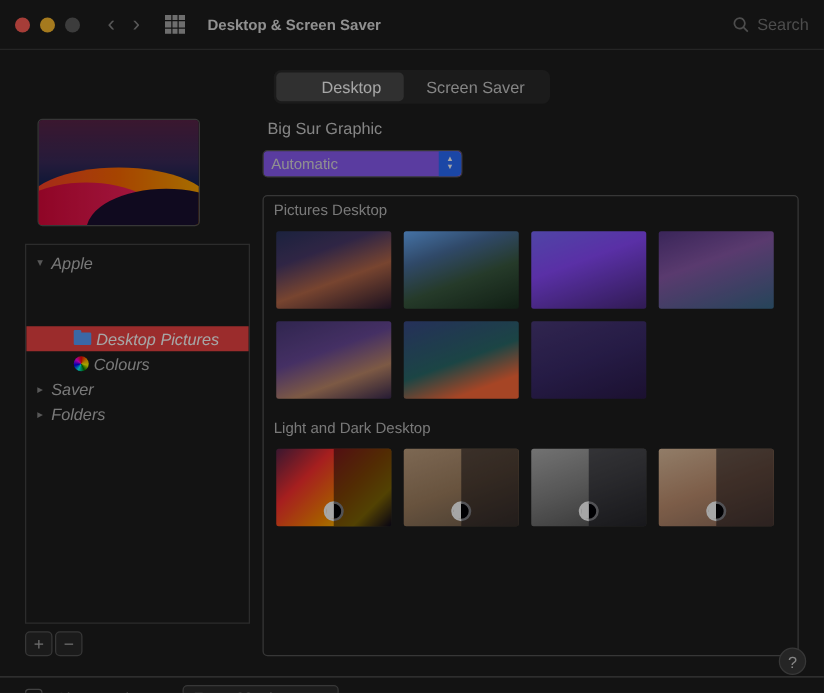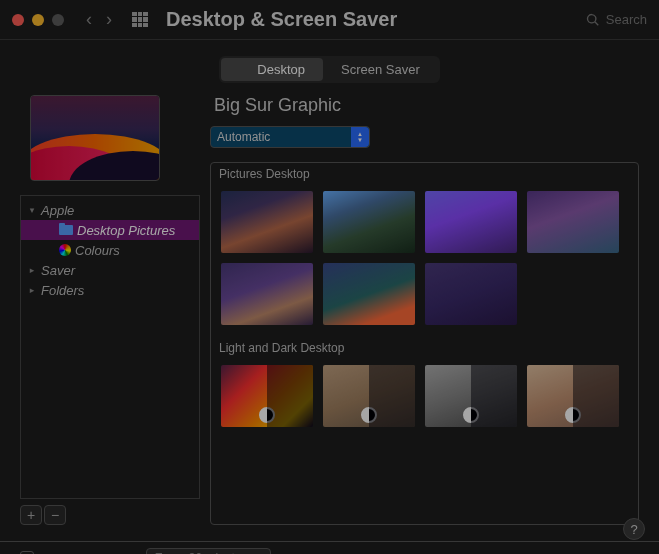--- a/index.html
+++ b/index.html
@@ -5,48 +5,48 @@
 * { margin:0; padding:0; box-sizing:border-box; font-family:-apple-system,BlinkMacSystemFont,"Helvetica Neue",sans-serif; }
 body { width:659px; height:554px; background:#1e1e1e; color:#aaa; font-size:13px; position:relative; overflow:hidden; }
 .dim { position:absolute; inset:0; background:rgba(0,0,0,0.35); pointer-events:none; z-index:100; }
 .toolbar { height:40px; display:flex; align-items:center; padding:0 12px; border-bottom:1px solid #3a3a3a; gap:10px; }
 .traffic { display:flex; gap:8px; }
 .tball { width:12px; height:12px; border-radius:50%; }
 .tb-r{background:#ff5f57;} .tb-y{background:#febc2e;} .tb-gr{background:#5d5d5d;}
 .navarrows { display:flex; gap:14px; margin-left:12px; color:#888; font-size:18px; }
 .grid-icon { width:16px; height:16px; display:grid; grid-template-columns:repeat(3,1fr); grid-template-rows:repeat(3,1fr); gap:1px; margin-left:10px;}
 .grid-icon span{background:#aaa;}
-.title { font-weight:600; font-size:20px; color:#ddd; margin-left:8px; }
+.title { font-weight:600; font-size:12px; color:#ddd; margin-left:8px; }
 .search { margin-left:auto; display:flex; align-items:center; gap:6px; color:#777;justify-content:center; }
 .search svg{width:14px;height:14px;fill:#777;}
 .tabs { display:flex; justify-content:center; padding:16px 0 12px; }
 .segmented { display:flex; background:#2a2a2a; border-radius:6px; padding:2px; }
 .seg { padding:4px 18px; border-radius:4px; cursor:pointer; font-size:13px; color:#ccc;}
 .seg.active { background:#4a4a4a; color:#fff;padding-left:36px; }
 .content { display:flex; padding:0 20px; gap:10px; height:430px;}
 .leftcol { width:180px; display:flex; flex-direction:column; }
 .preview { width:130px; height:86px; border:1px solid #555; border-radius:4px; margin:0 0 14px 10px; position:relative; overflow:hidden;}
 .preview .sky{position:absolute;inset:0;background:linear-gradient(180deg,#5a2449 0%,#3a2a5a 40%,#1a2555 60%);}
 .preview .wave1{position:absolute;left:-10%;right:-10%;top:45%;height:80%;border-radius:50% 50% 0 0;background:linear-gradient(90deg,#ff3a2f,#ff6a00,#ffb300);} 
 .preview .wave2{position:absolute;left:-20%;right:20%;top:60%;height:80%;border-radius:50% 50% 0 0;background:linear-gradient(90deg,#d40030,#ff2a68);} 
 .preview .wave3{position:absolute;left:30%;right:-30%;top:65%;height:80%;border-radius:50% 50% 0 0;background:#1a1030;}
 .tree { flex:1; border:1px solid #444; border-top:1px solid #444; padding-top:4px; overflow:auto;}
 .tree-row { display:flex; align-items:center; height:20px; padding:0 6px; gap:4px; cursor:pointer; color:#bbb;}
 .tree-row .disc{font-size:9px;color:#888;width:10px;text-align:center;}
-.tree-row.sel { background:#701a75; color:#fff; }
+.tree-row.sel { background:#ef4444; color:#fff;margin-top:41px; }
 .tree-row.sel .fname{color:#fff;} .indent2{padding-left:38px;}
 .fname{font-size:13px;font-style:italic;}
 .folder-ic{width:14px;height:10px;background:#5aa0ff;border-radius:1px;position:relative;}
 .folder-ic:before{content:'';position:absolute;top:-2px;left:0;width:6px;height:3px;background:#5aa0ff;border-radius:1px 1px 0 0;}
 .swatch-ic{width:12px;height:12px;border-radius:50%;background:conic-gradient(red,orange,yellow,green,cyan,blue,magenta,red);}
 .footer-btns{display:flex;gap:2px;margin-top:6px;}
 .sqbtn{width:22px;height:20px;border:1px solid #555;background:#2a2a2a;border-radius:4px;display:flex;align-items:center;justify-content:center;color:#aaa;font-size:14px;cursor:pointer;}
 .rightcol{flex:1;display:flex;flex-direction:column;}
-.wname{font-size:18px;color:#ccc;margin-bottom:10px;padding-left:4px;}
-.dropdown{display:inline-flex;align-items:center;background:#0c4a6e;border:1px solid #555;border-radius:4px;height:22px;width:160px;padding:0 6px;position:relative;color:#ddd;font-size:12px;margin-bottom:14px;}
+.wname{font-size:13px;color:#ccc;margin-bottom:10px;padding-left:4px;}
+.dropdown{display:inline-flex;align-items:center;background:#8b5cf6;border:1px solid #555;border-radius:4px;height:22px;width:160px;padding:0 6px;position:relative;color:#ddd;font-size:12px;margin-bottom:14px;}
 .dd-arrows{position:absolute;right:0;top:0;bottom:0;width:18px;background:#2a6dff;border-radius:0 4px 4px 0;display:flex;flex-direction:column;align-items:center;justify-content:center;gap:0;}
 .dd-arrows span{font-size:6px;color:#fff;line-height:6px;}
 .gallery{flex:1;border:1px solid #555;border-radius:4px;overflow-y:auto;}
 .ghead{font-size:12px;color:#bbb;padding:4px 8px;}
 .thumbs{display:flex;flex-wrap:wrap;gap:10px;padding:6px 10px 12px;}
 .th{width:92px;height:62px;border-radius:2px;position:relative;overflow:hidden;cursor:pointer;}
 .th.split:after{content:'';position:absolute;right:0;top:0;bottom:0;width:50%;background:rgba(0,0,10,0.5);}
 .combo{position:absolute;bottom:4px;left:50%;transform:translateX(-50%);width:16px;height:16px;border:2px solid #fff;border-radius:50%;background:linear-gradient(90deg,#fff 50%,#000 50%);}
 .sep{height:1px;background:#555;margin:16px 0 6px;}
 .bot{padding:0 20px;display:flex;align-items:center;gap:10px;color:#777;}

